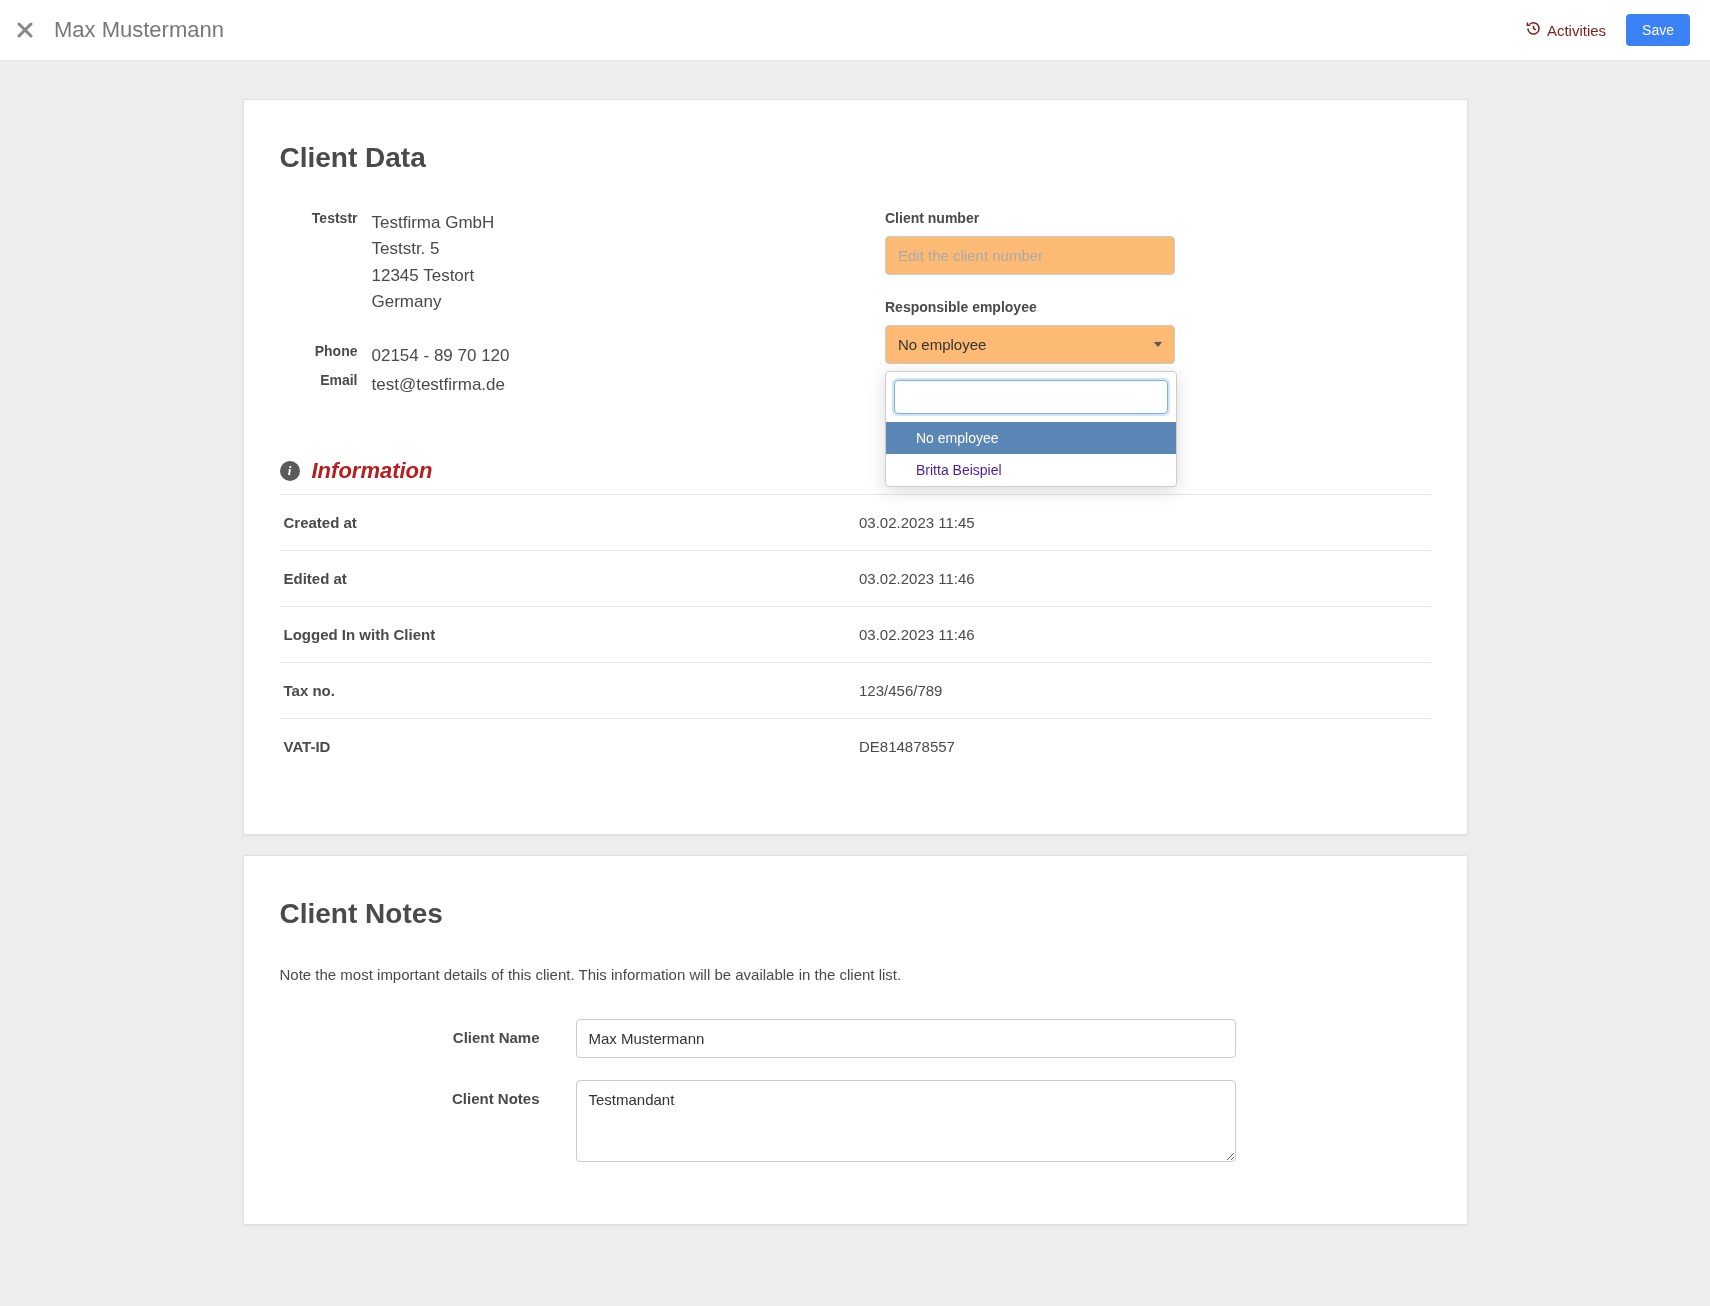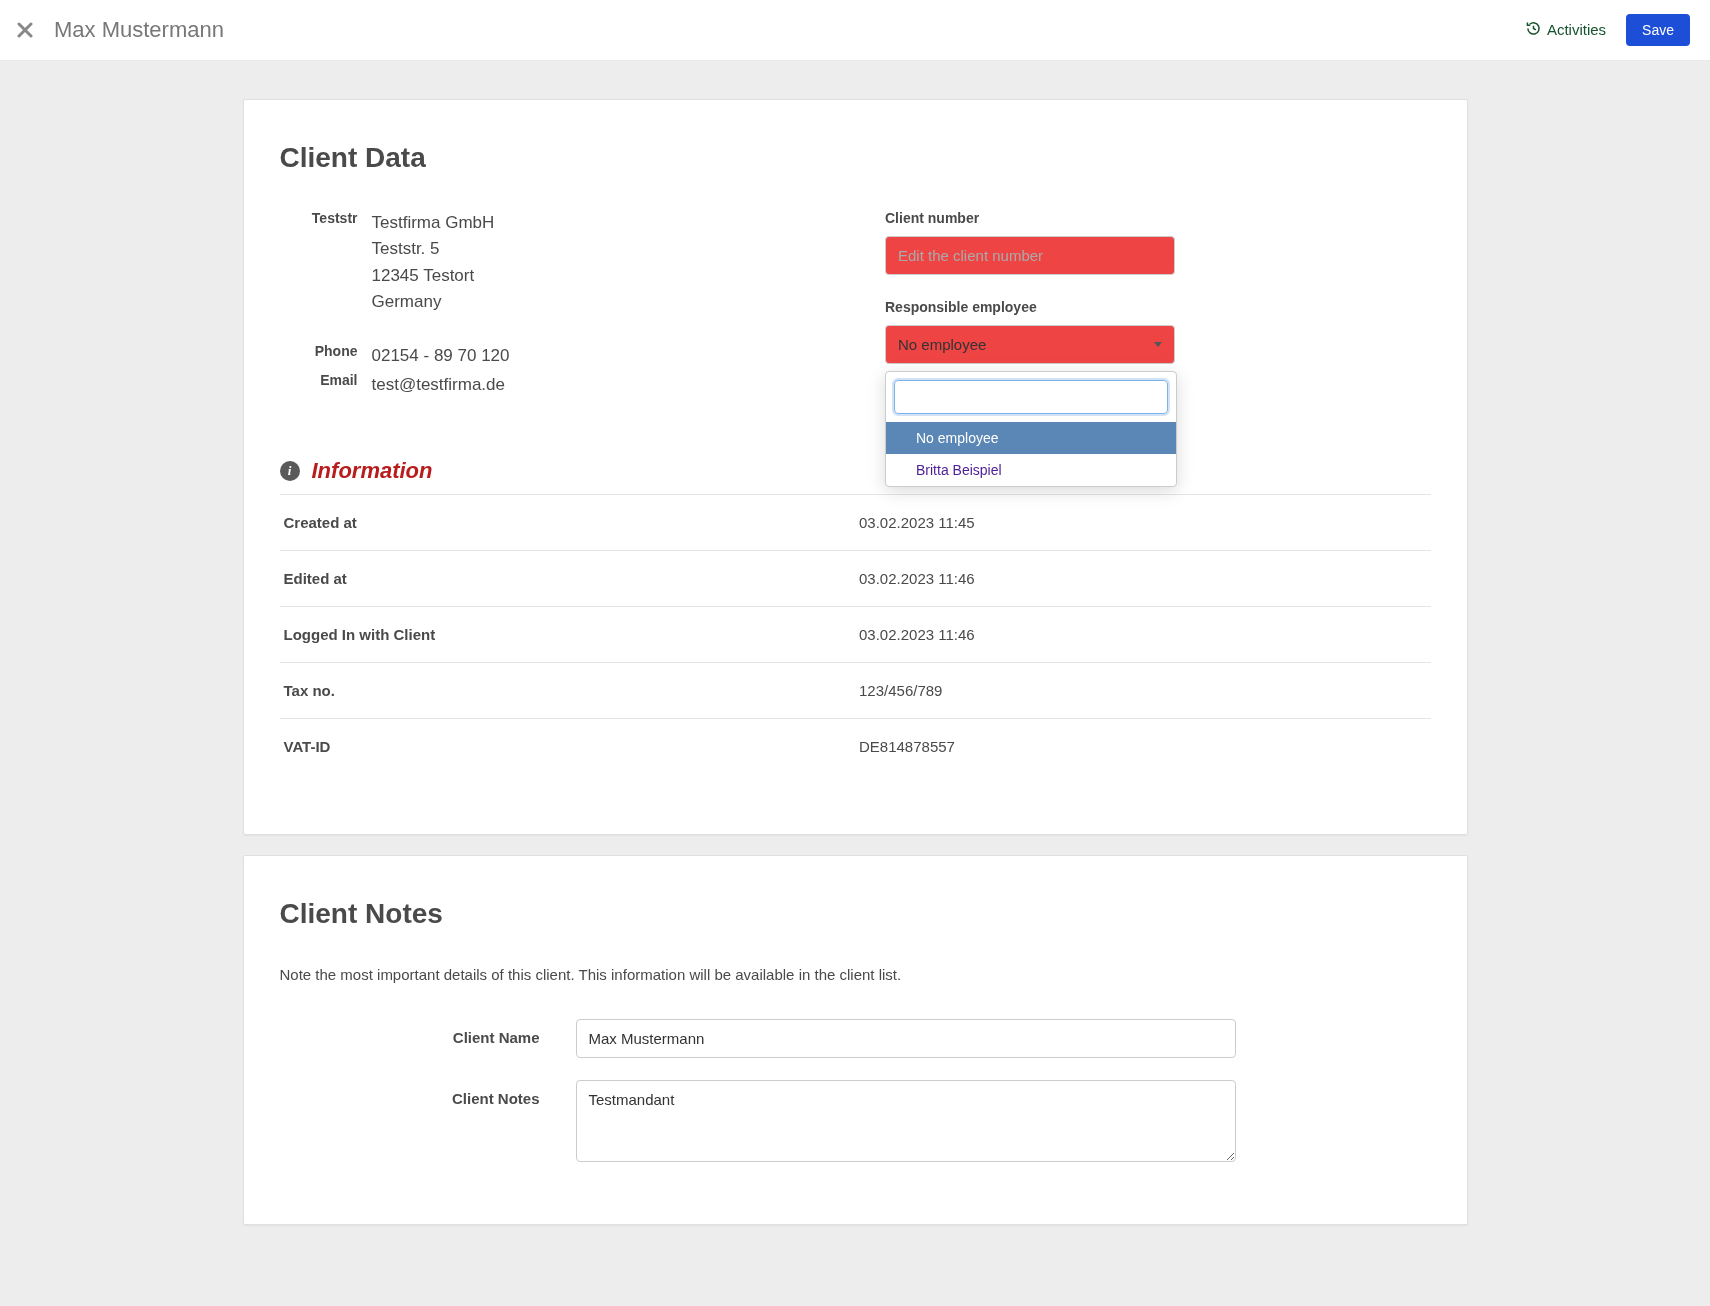--- a/index.html
+++ b/index.html
@@ -28,25 +28,25 @@
     cursor:pointer;
     display:flex;align-items:center;justify-content:center;
   }
   .client-title {
     font-size: 22px;
     color: #777;
     font-weight: 400;
   }
   .topbar-right { display:flex; align-items:center; gap:20px; }
   .activities-link {
-    display:flex; gap:6px;
-    color:#14532d; cursor:pointer; font-size:15px;
+    display:flex; align-items:center; gap:6px;
+    color:#7f1d1d; cursor:pointer; font-size:15px;
   }
   .save-btn {
-    background:#1d4ed8; color:#fff; border:none;
+    background:#3b82f6; color:#fff; border:none;
     padding:8px 16px; border-radius:4px; font-size:14px;
     cursor:pointer;
   }
 
   .content {
     max-width: 1225px;
     margin: 38px auto 20px;
     display:flex; flex-direction:column; gap:20px;
   }
   .card {
@@ -87,21 +87,21 @@
     font-weight:700; color:#4a4a4a; font-size:14px;
     display:block; margin-bottom:10px;
   }
   .text-input, .select-box, .textarea {
     width: 290px;
     border:1px solid #ccc;
     border-radius:4px;
     padding:10px 12px;
     font-size:15px;
     color:#333;
-    background:#ef4444;
+    background:#fdba74;
   }
   .text-input::placeholder { color:#aaa; }
   .select-box {
     display:flex; justify-content:space-between; align-items:center;
     cursor:pointer;
   }
   .caret-down {
     width:0;height:0;
     border-left:4px solid transparent;
     border-right:4px solid transparent;

